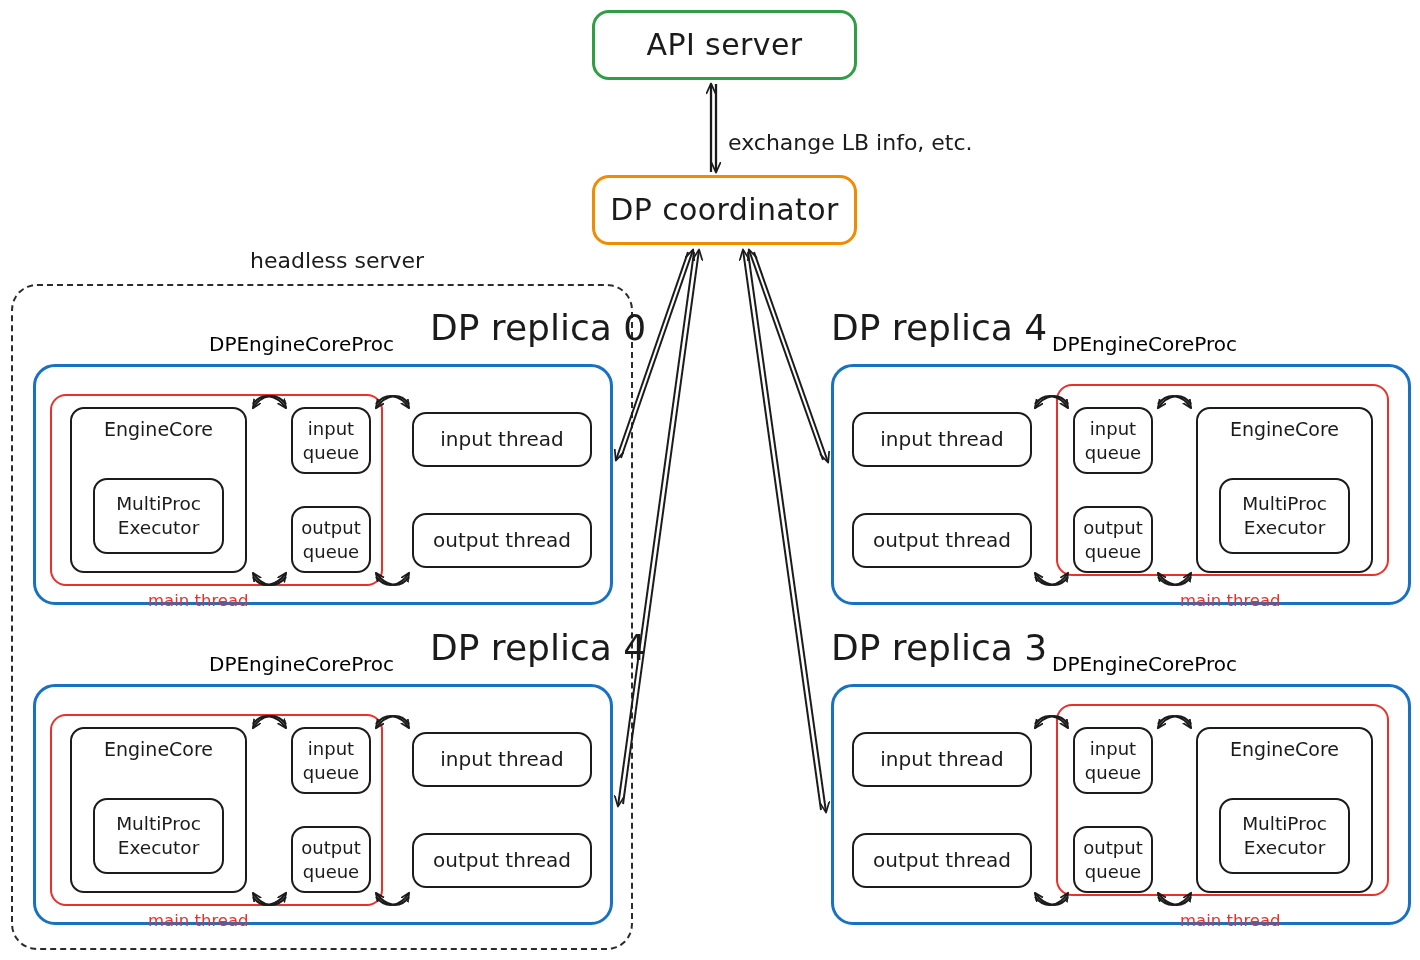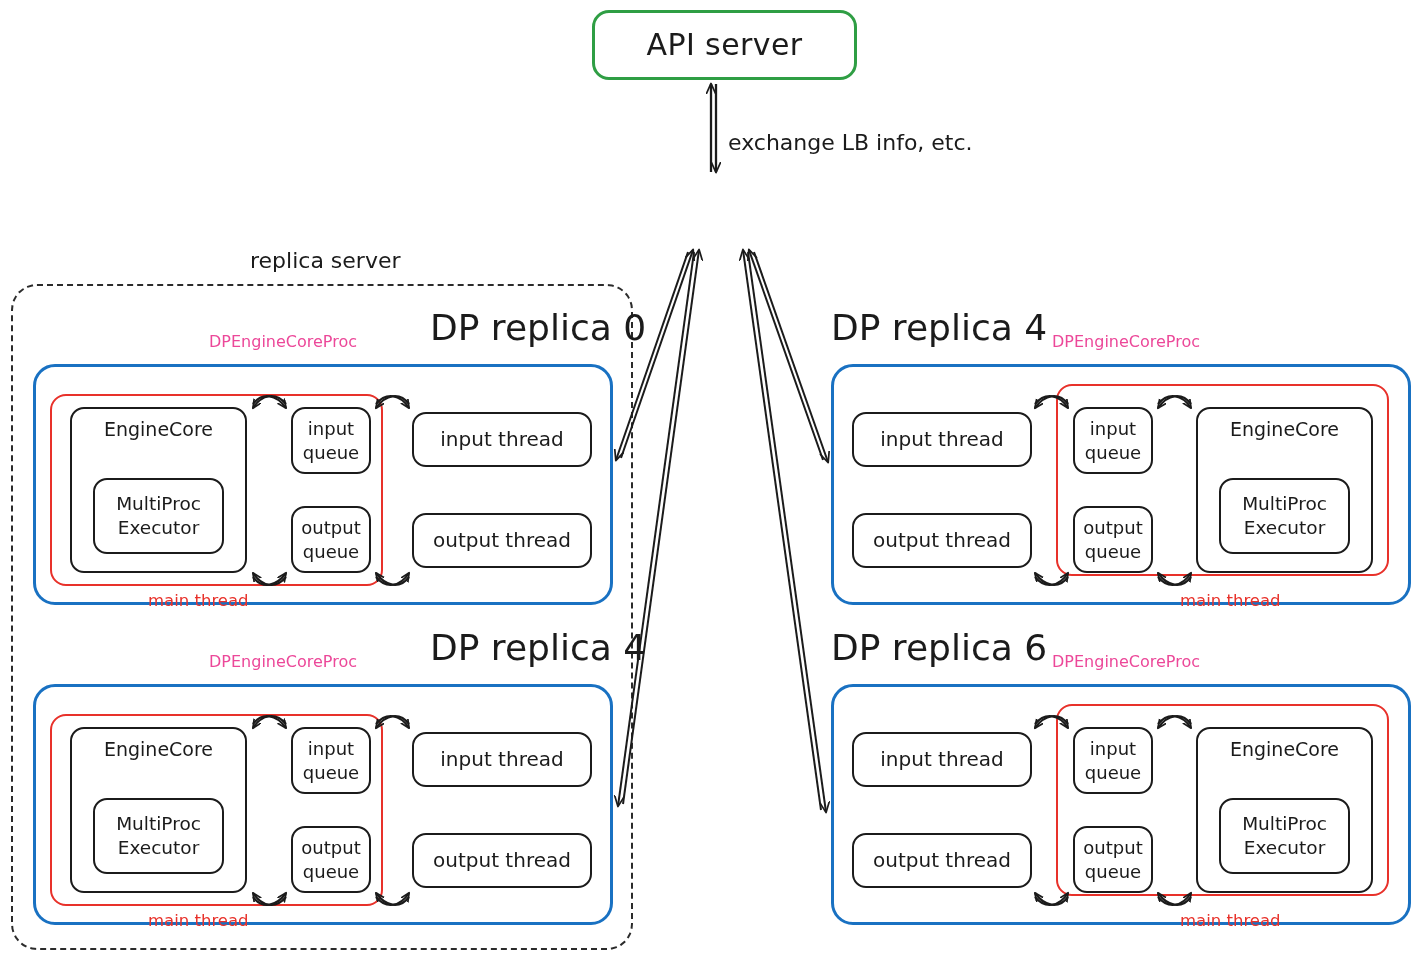--- a/index.html
+++ b/index.html
@@ -30,45 +30,48 @@
     border:2.4px solid #e8312a;border-radius:16px;background:transparent;
   }
   .dashed-box{
     position:absolute;box-sizing:border-box;
     border:2.4px dashed #2b2b2b;border-radius:26px;background:transparent;
   }
 
   .txt{position:absolute;white-space:nowrap;}
   .title-big{font-size:30px;letter-spacing:.4px;}
   .title-mid{font-size:36px;}
-  .lbl-blue{color:#ec4899;font-size:16px;}
+  .lbl-blue{color:#000000;font-size:20px;}
   .lbl-red{color:#e8312a;font-size:16.5px;}
   .lbl-plain{font-size:22px;}
 
   .n-engine{font-size:19px;}
   .n-mpe{font-size:18.5px;line-height:1.3;}
   .n-queue{font-size:18px;line-height:1.3;}
   .n-thread{font-size:20px;}
 
   svg.overlay{position:absolute;left:0;top:0;width:1420px;height:960px;
     pointer-events:none;overflow:visible;}
 </style>
 </head>
 <body>
 
 <div id="stage">
 
   <div class="node green" style="left:592px;top:10px;width:265px;height:70px;">
     <span class="title-big">API server</span>
   </div>
 
+  <div class="node orange" style="left:592px;top:175px;width:265px;height:70px;">
+    <span class="title-big">DP coordinator</span>
+  </div>
 
   <div class="txt lbl-plain" style="left:728px;top:130px;">exchange LB info, etc.</div>
 
-  <div class="txt lbl-plain" style="left:250px;top:248px;">replica server</div>
+  <div class="txt lbl-plain" style="left:250px;top:248px;">headless server</div>
   <div class="dashed-box" style="left:11px;top:284px;width:622px;height:666px;"></div>
 
   <div class="txt title-mid" style="left:430px;top:307px;">DP replica 0</div>
   <div class="txt lbl-blue" style="left:209px;top:332px;">DPEngineCoreProc</div>
   <div class="blue-box" style="left:33px;top:364px;width:580px;height:241px;"></div>
   <div class="red-box" style="left:50px;top:394px;width:333px;height:192px;"></div>
   <div class="txt lbl-red" style="left:148px;top:591px;">main thread</div>
 
   <div class="node top-label" style="left:70px;top:407px;width:177px;height:166px;">
     <span class="n-engine">EngineCore</span>
@@ -159,21 +162,21 @@
   <div class="node top-label" style="left:1196px;top:407px;width:177px;height:166px;">
     <span class="n-engine">EngineCore</span>
   </div>
   <div class="node" style="left:1219px;top:478px;width:131px;height:76px;">
     <div>
       <div class="n-mpe">MultiProc</div>
       <div class="n-mpe">Executor</div>
     </div>
   </div>
 
-  <div class="txt title-mid" style="left:831px;top:627px;">DP replica 6</div>
+  <div class="txt title-mid" style="left:831px;top:627px;">DP replica 3</div>
   <div class="txt lbl-blue" style="left:1052px;top:652px;">DPEngineCoreProc</div>
   <div class="blue-box" style="left:831px;top:684px;width:580px;height:241px;"></div>
   <div class="red-box" style="left:1056px;top:704px;width:333px;height:192px;"></div>
   <div class="txt lbl-red" style="left:1180px;top:911px;">main thread</div>
 
   <div class="node" style="left:852px;top:732px;width:180px;height:55px;">
     <span class="n-thread">input thread</span>
   </div>
   <div class="node" style="left:852px;top:833px;width:180px;height:55px;">
     <span class="n-thread">output thread</span>

